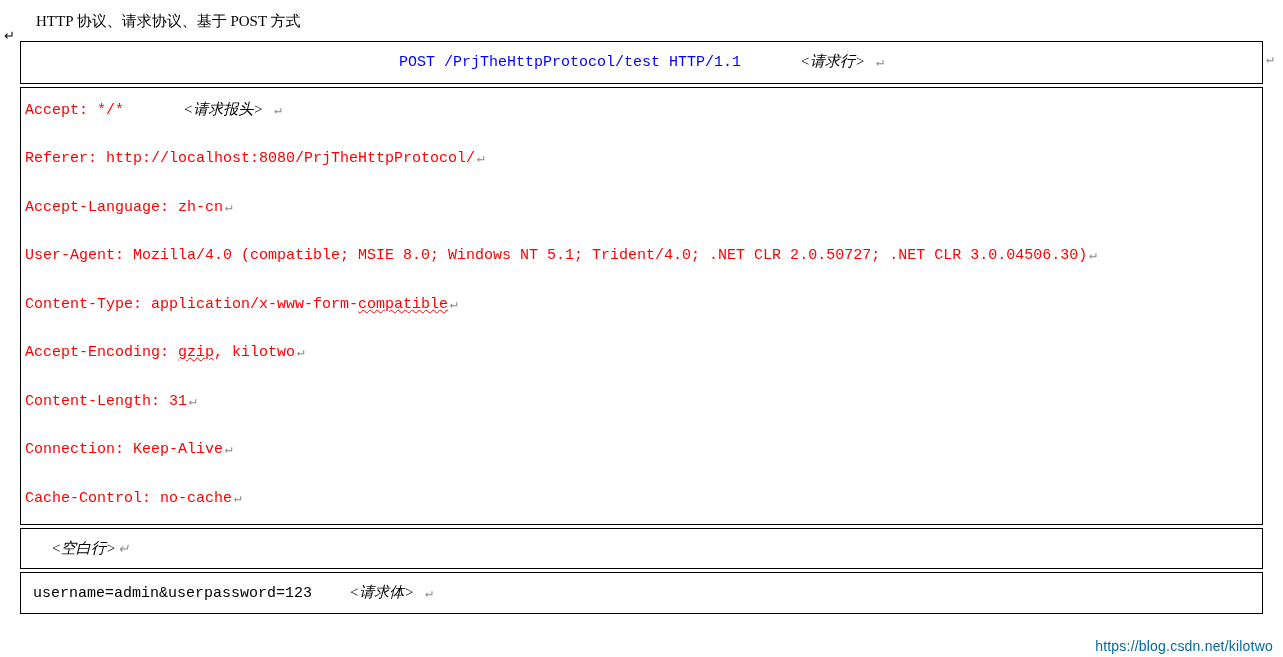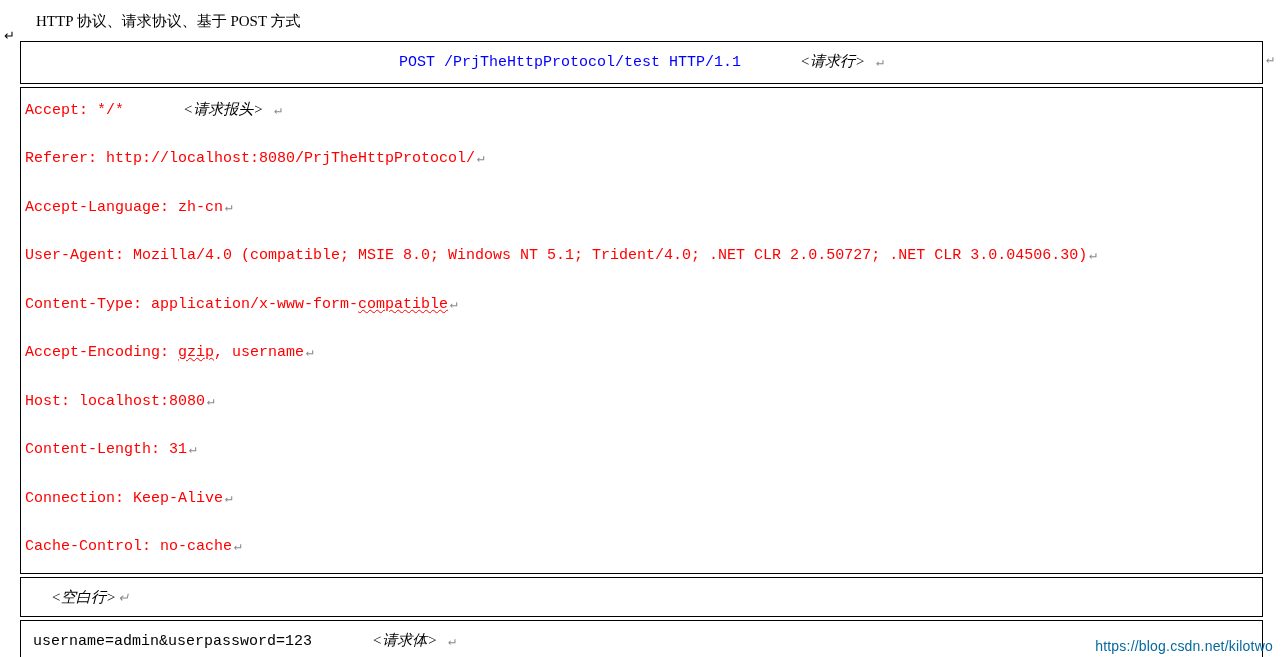--- a/index.html
+++ b/index.html
@@ -45,21 +45,21 @@
       font-family: "Courier New", monospace;
       font-weight: normal;
     }
     .annotation {
       color: #000;
       font-style: italic;
       font-family: "SimSun", "宋体", serif;
       margin-left: 50px;
     }
     .annotation-small {
-      margin-left: 51px;
+      margin-left: 28px;
     }
     .headers-box {
       padding: 10px 12px 12px 4px;
     }
     .header-line {
       color: #ff0000;
       font-family: "Courier New", monospace;
       margin-bottom: 26px;
       white-space: nowrap;
     }
@@ -133,24 +133,21 @@
   <div class="header-line">
     <span>Accept-Language: zh-cn</span><span class="return-sym">↵</span>
   </div>
   <div class="header-line">
     <span>User-Agent: Mozilla/4.0 (compatible; MSIE 8.0; Windows NT 5.1; Trident/4.0; .NET CLR 2.0.50727; .NET CLR 3.0.04506.30)</span><span class="return-sym">↵</span>
   </div>
   <div class="header-line">
     <span>Content-Type: application/x-www-form-</span><span class="underline-wavy">compatible</span><span class="return-sym">↵</span>
   </div>
   <div class="header-line">
-    <span>Accept-Encoding: </span><span class="underline-wavy">gzip</span><span>, username</span><span class="return-sym">↵</span>
-  </div>
-  <div class="header-line">
-    <span>Host: localhost:8080</span><span class="return-sym">↵</span>
+    <span>Accept-Encoding: </span><span class="underline-wavy">gzip</span><span>, kilotwo</span><span class="return-sym">↵</span>
   </div>
   <div class="header-line">
     <span>Content-Length: 31</span><span class="return-sym">↵</span>
   </div>
   <div class="header-line">
     <span>Connection: Keep-Alive</span><span class="return-sym">↵</span>
   </div>
   <div class="header-line">
     <span>Cache-Control: no-cache</span><span class="return-sym">↵</span>
   </div>

